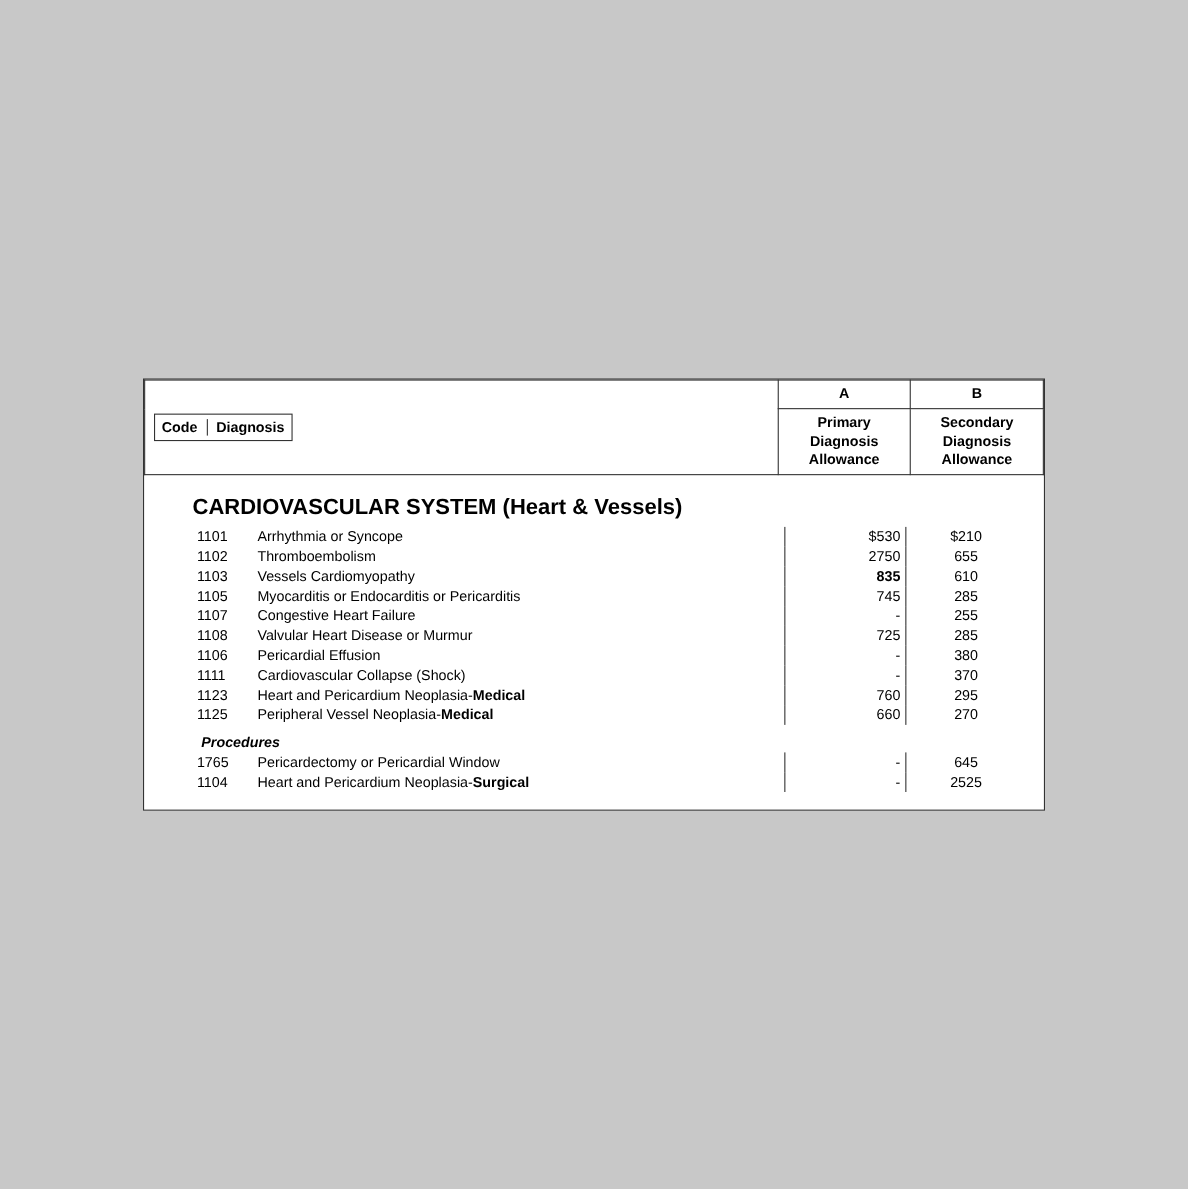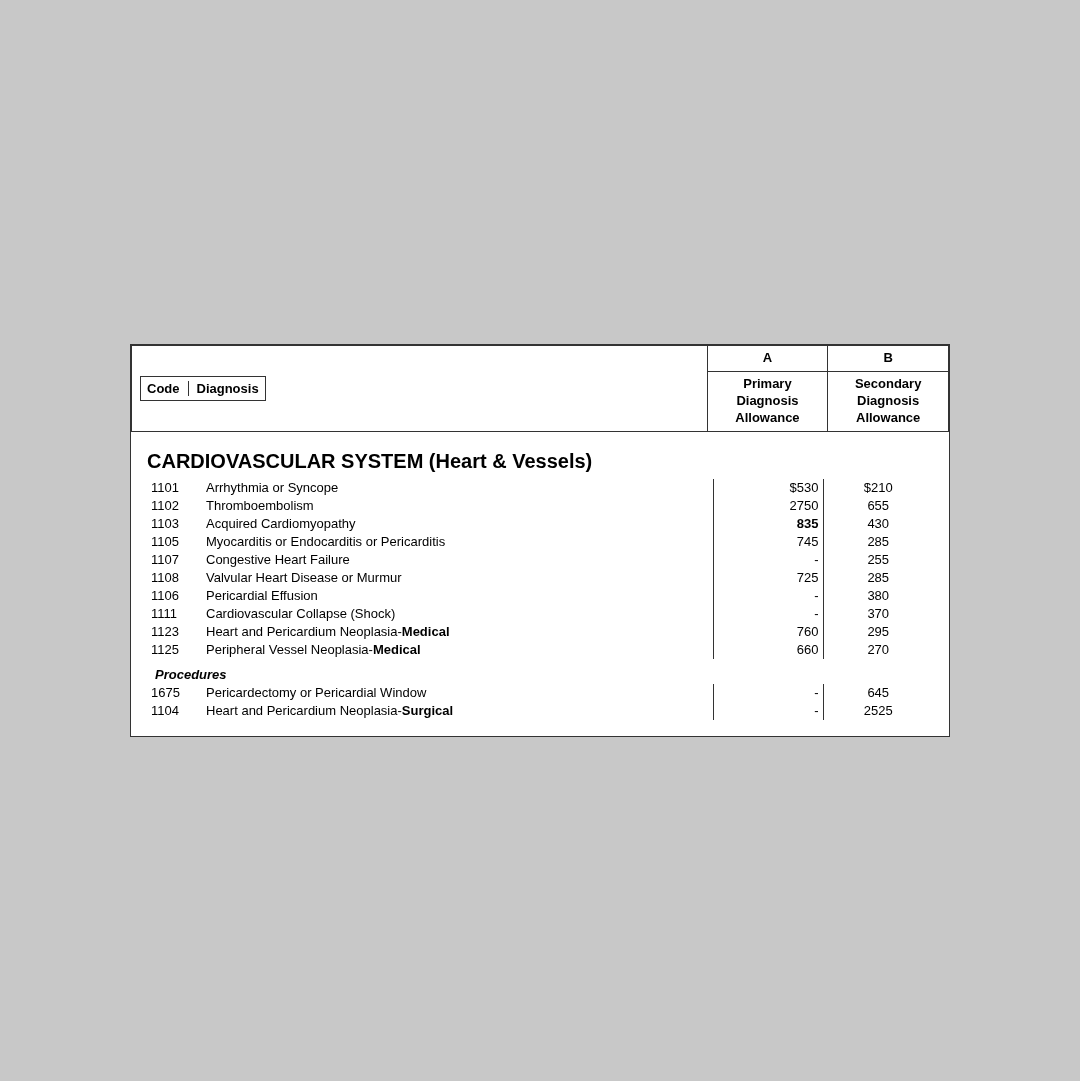--- a/index.html
+++ b/index.html
@@ -86,20 +86,21 @@
       border-top: 1px solid #333;
       padding: 4px 8px;
       vertical-align: bottom;
       font-size: 12px;
       font-weight: bold;
       line-height: 1.3;
     }
 
     .content-area {
       padding: 10px 16px 16px 16px;
+      margin-left: 28px;
     }
 
     .section-title {
       font-size: 20px;
       font-weight: bold;
       margin: 8px 0 6px 0;
       font-family: Arial, Helvetica, sans-serif;
     }
 
     .subsection-title {
@@ -206,23 +207,23 @@
             <td class="td-col-b" style="border-left: 1px solid rgb(51, 51, 51);">$210</td>
           </tr>
           <tr>
             <td class="td-code">1102</td>
             <td class="td-diagnosis">Thromboembolism</td>
             <td class="td-col-a" style="border-left: 1px solid rgb(51, 51, 51);">2750</td>
             <td class="td-col-b" style="border-left: 1px solid rgb(51, 51, 51);">655</td>
           </tr>
           <tr>
             <td class="td-code">1103</td>
-            <td class="td-diagnosis">Acquired Cardiomyopathy</td>
+            <td class="td-diagnosis">Vessels Cardiomyopathy</td>
             <td class="td-col-a" style="border-left: 1px solid rgb(51, 51, 51); font-weight: bold;">835</td>
-            <td class="td-col-b" style="border-left: 1px solid rgb(51, 51, 51);">430</td>
+            <td class="td-col-b" style="border-left: 1px solid rgb(51, 51, 51);">610</td>
           </tr>
           <tr>
             <td class="td-code">1105</td>
             <td class="td-diagnosis">Myocarditis or Endocarditis or Pericarditis</td>
             <td class="td-col-a" style="border-left: 1px solid rgb(51, 51, 51);">745</td>
             <td class="td-col-b" style="border-left: 1px solid rgb(51, 51, 51);">285</td>
           </tr>
           <tr>
             <td class="td-code">1107</td>
             <td class="td-diagnosis">Congestive Heart Failure</td>
@@ -267,21 +268,21 @@
     <table class="data-table">
       <colgroup>
         <col style="width: 55px">
         <col style="width: auto">
         <col style="width: 110px">
         <col style="width: 110px">
       </colgroup>
       <tbody id="procedures-body">
 
           <tr>
-            <td class="td-code">1675</td>
+            <td class="td-code">1765</td>
             <td class="td-diagnosis">Pericardectomy or Pericardial Window</td>
             <td class="td-col-a" style="border-left: 1px solid rgb(51, 51, 51);">-</td>
             <td class="td-col-b" style="border-left: 1px solid rgb(51, 51, 51);">645</td>
           </tr>
           <tr>
             <td class="td-code">1104</td>
             <td class="td-diagnosis">Heart and Pericardium Neoplasia-<b>Surgical</b></td>
             <td class="td-col-a" style="border-left: 1px solid rgb(51, 51, 51);">-</td>
             <td class="td-col-b" style="border-left: 1px solid rgb(51, 51, 51);">2525</td>
           </tr>

